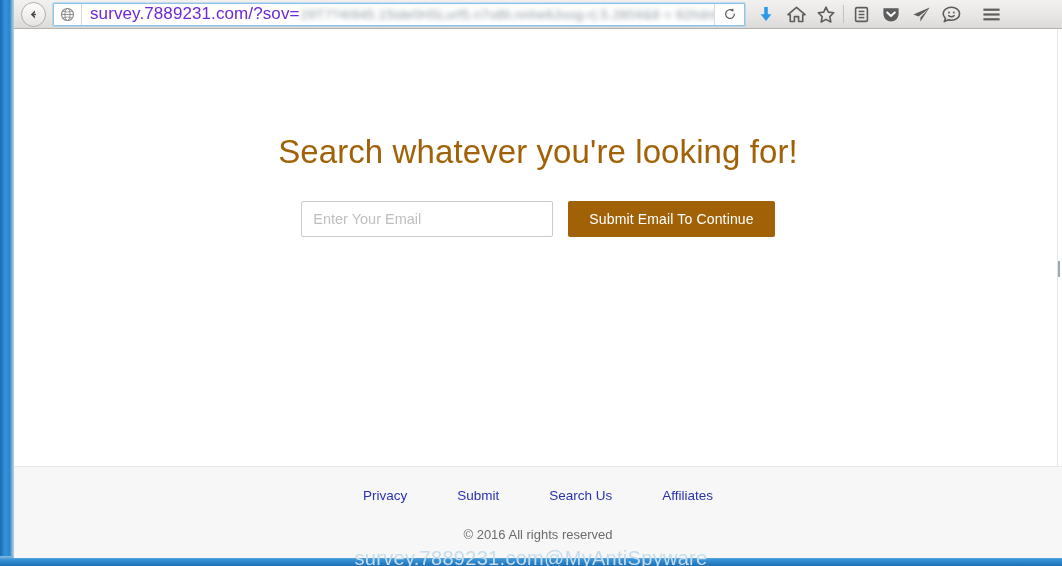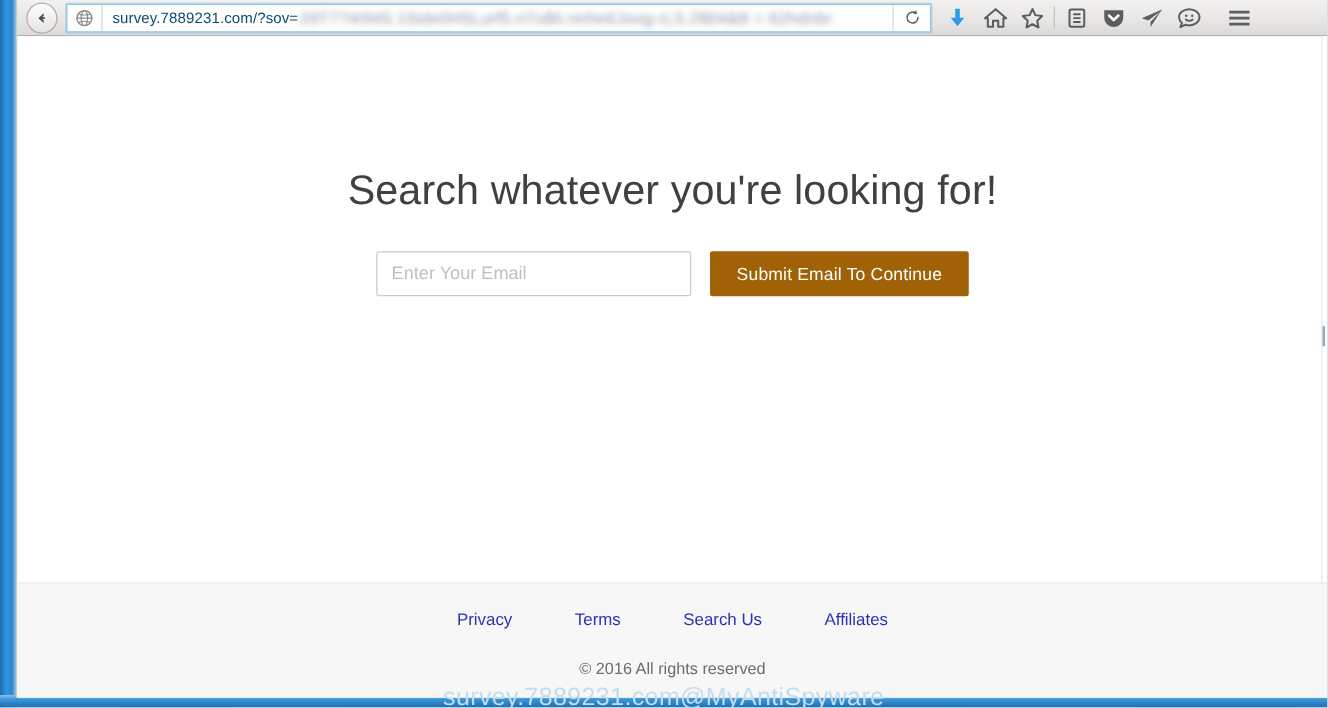--- a/index.html
+++ b/index.html
@@ -71,21 +71,21 @@
     width:28px;height:21px;display:flex;align-items:center;justify-content:center;
     border-right:1px solid #d8d6d4;
   }
   .url-text-wrap{
     flex:1; height:21px; overflow:hidden;
     display:flex; align-items:center;
     padding-left:8px;
     white-space:nowrap;
   }
   .url-visible{
-    font-size:12px; color:#0c4a6e; letter-spacing:.1px;
+    font-size:17px; color:#6d28d9; letter-spacing:.1px;
   }
   .url-blurred{
     font-size:13.5px;
     color:#7c8a93;
     filter:blur(2.4px);
     opacity:.85;
     letter-spacing:.2px;
     margin-left:1px;
     user-select:none;
   }
@@ -125,21 +125,21 @@
   }
 
   
   #hero{
     padding-top:105px;
     text-align:center;
   }
   #page-heading{
     font-size:33px;
     font-weight:400;
-    color:#404040;
+    color:#a16207;
     letter-spacing:.1px;
     line-height:1.1;
   }
   #email-form{
     margin-top:31px;
     display:flex;
     justify-content:center;
     align-items:center;
   }
   #email-input{
@@ -327,21 +327,21 @@
 
         <div id="email-form">
           <input id="email-input" type="text" placeholder="Enter Your Email" style="">
           <button id="submit-btn">Submit Email To Continue</button>
         </div>
       </div>
 
       <div id="site-footer">
         <div id="footer-links">
           <a class="footer-link">Privacy</a>
-          <a class="footer-link">Terms</a>
+          <a class="footer-link">Submit</a>
           <a class="footer-link">Search Us</a>
           <a class="footer-link">Affiliates</a>
         </div>
         <div id="copyright">© 2016 All rights reserved</div>
       </div>
 
     </div>
   </div>
 
   <div id="watermark">survey.7889231.com@MyAntiSpyware</div>

